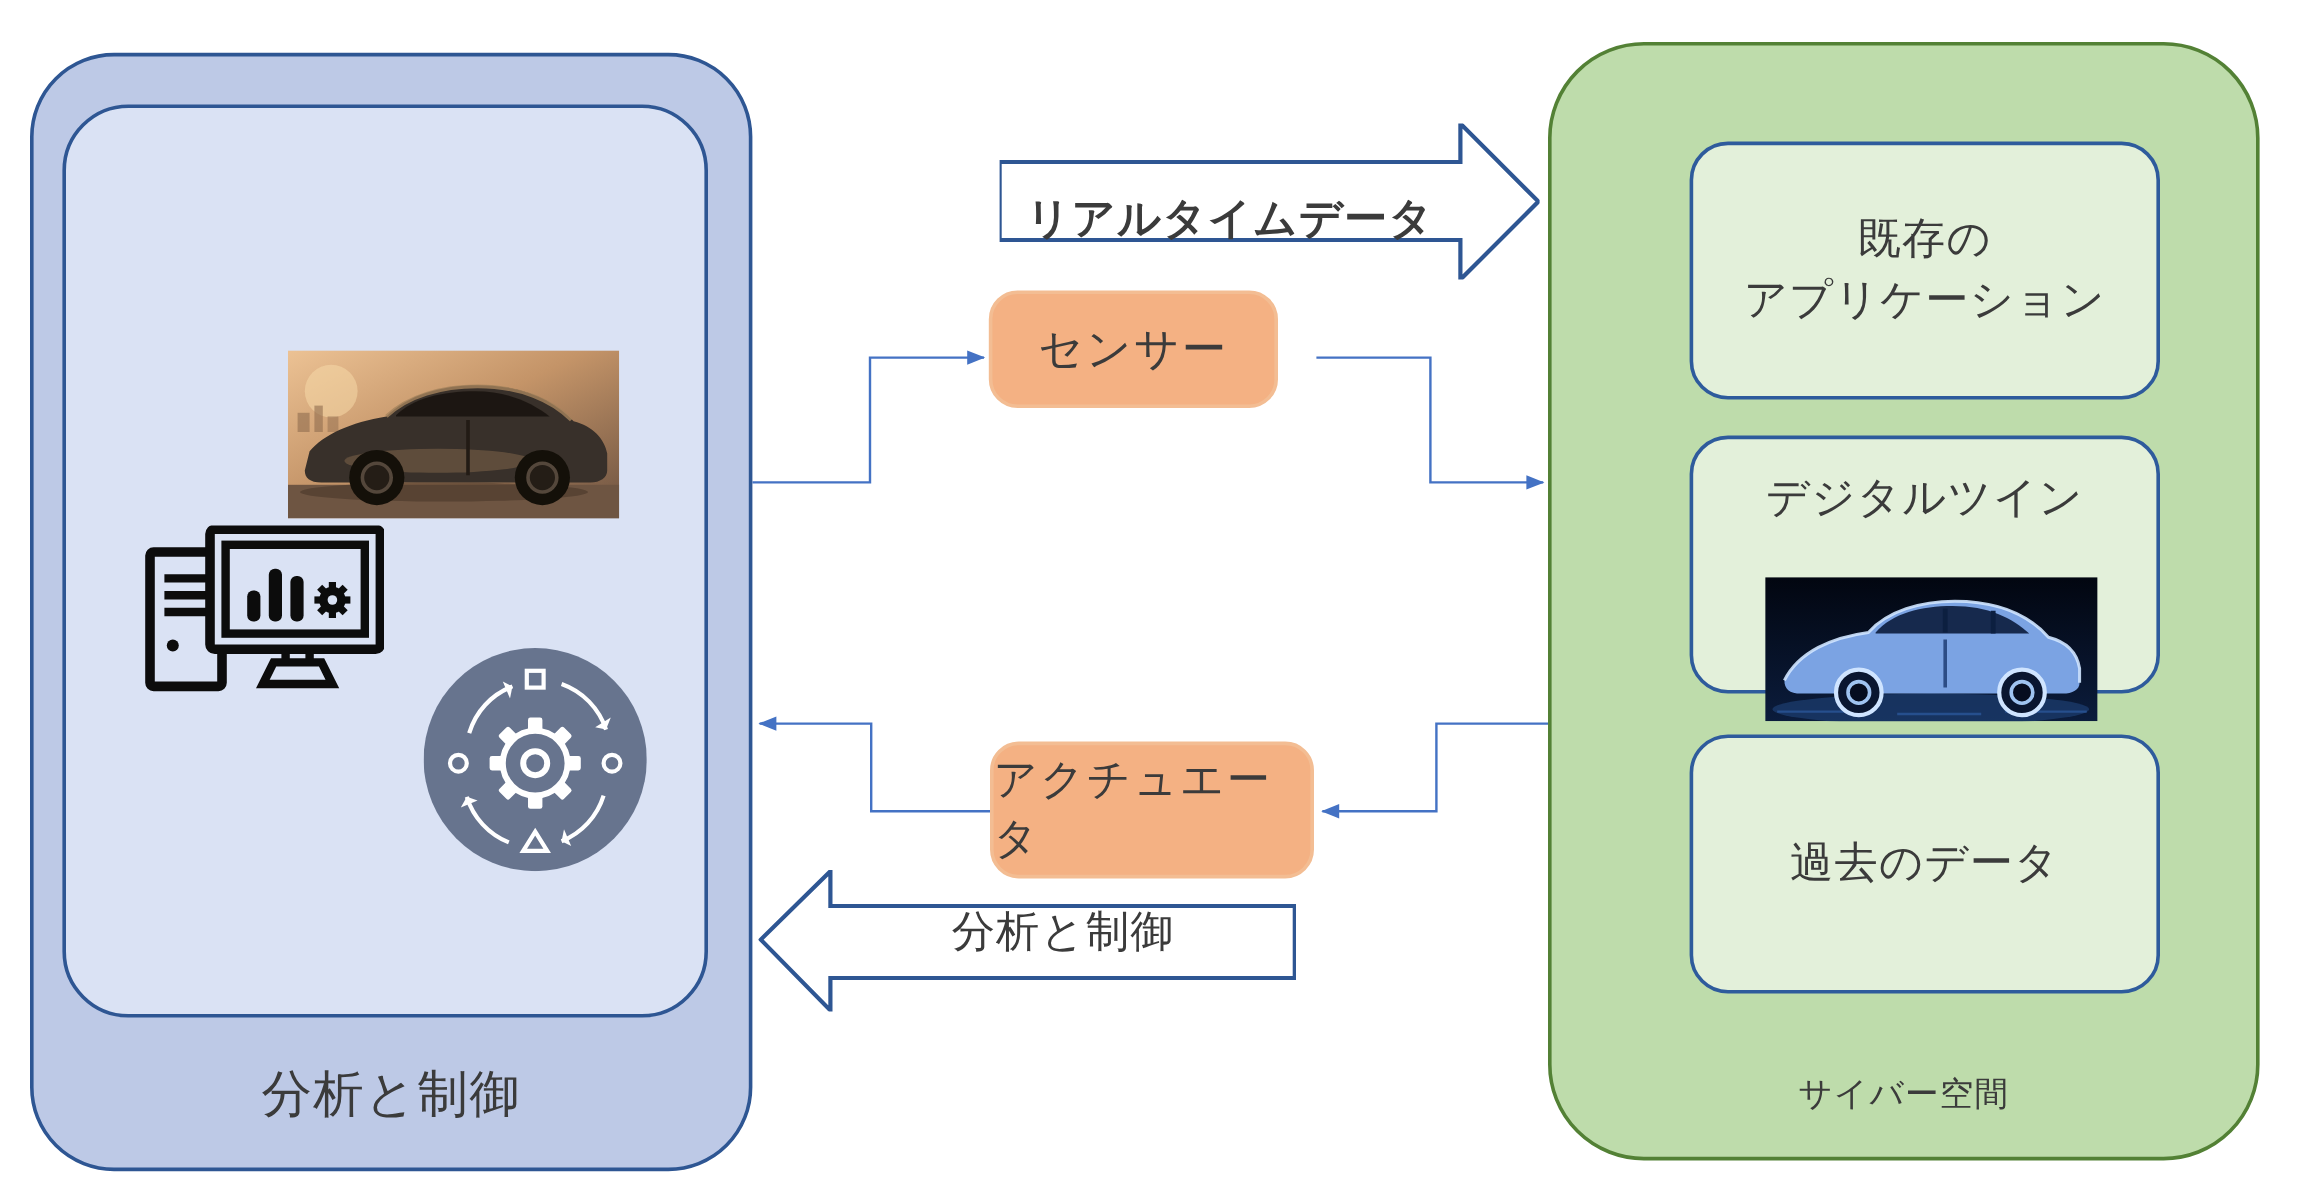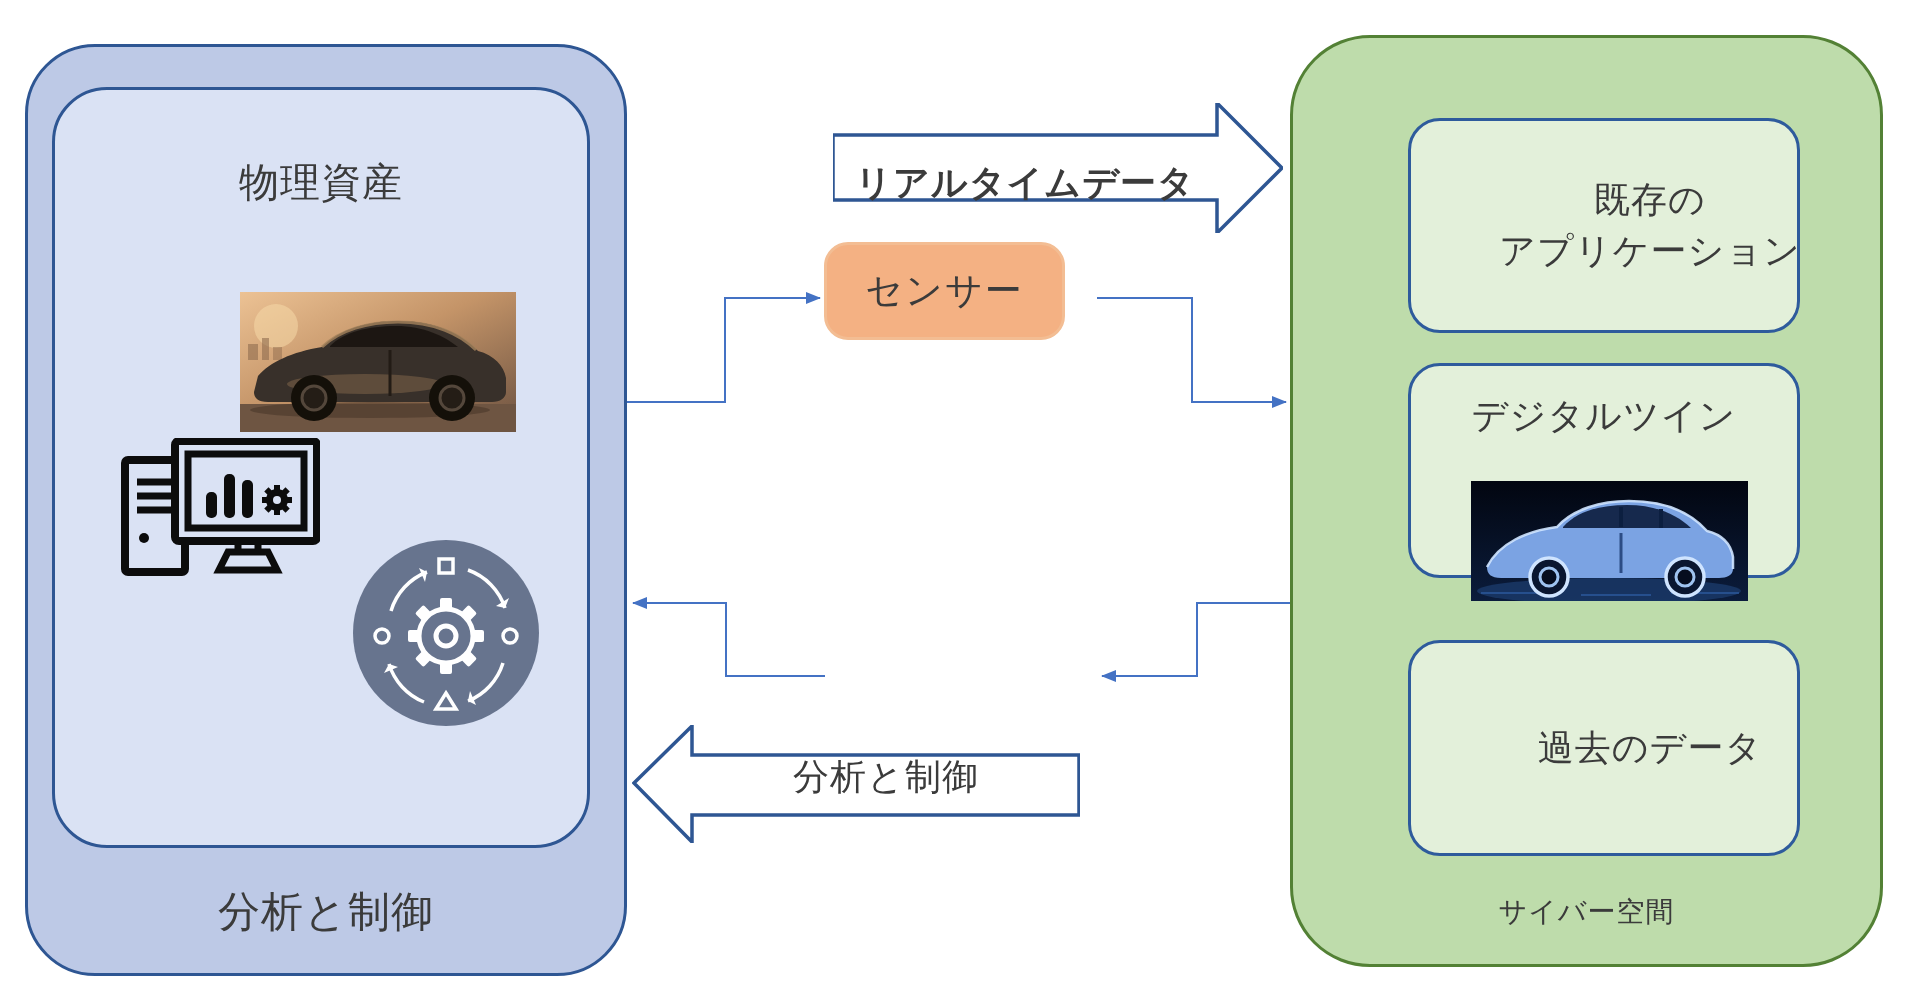--- a/index.html
+++ b/index.html
@@ -23,22 +23,22 @@
   .computer-icon{left:120px;top:438px;width:200px;height:140px;}
   .gear-cycle-icon{left:353px;top:540px;width:186px;height:186px;}
 
   
   .cyber-outer{left:1290px;top:35px;width:593px;height:932px;border-radius:80px;
                background:#bedcab;border:3px solid #538135;}
   .cyber-box{left:1408px;width:392px;height:215px;border-radius:32px;
              background:#e3f0da;border:3px solid #2e5b9c;}
   .cyber-box-1{top:118px;}
   .cyber-box-2{top:363px;}
-  .cyber-box-3{top:640px;height:216px;}
-  .cyber-box-label{width:100%;height:100%;font-size:36px;padding-left:46px;}
+  .cyber-box-3{top:612px;height:216px;}
+  .cyber-box-label{width:100%;height:100%;font-size:36px;}
   .dt-label{left:0;top:22px;width:100%;height:56px;font-size:36px;}
   .dt-car{left:60px;top:115px;width:277px;height:120px;}
   .cyber-space-label{left:1290px;top:882px;width:593px;height:60px;font-size:28px;}
 
   
   .node{background:#f4b183;border:3px solid #f3bd93;border-radius:24px;
         display:flex;align-items:center;justify-content:center;
         font-size:37px;font-weight:500;color:#3b3b3b;letter-spacing:2px;}
   .sensor-node{left:824px;top:242px;width:241px;height:98px;}
   .actuator-node{left:825px;top:618px;width:270px;height:114px;font-size:36px;}
@@ -52,21 +52,20 @@
   .connector-layer{left:0;top:0;width:1920px;height:1001px;pointer-events:none;}
 </style>
 </head>
 <body>
 
 <div id="canvas">
 
   <div class="abs phys-outer"></div>
   <div class="abs phys-inner"></div>
 
-  <div class="abs label phys-asset-label">物理資産</div>
 
   <div class="abs car-photo">
     <svg width="276" height="140" viewBox="0 0 276 140">
       <defs>
         <linearGradient id="sky" x1="0" y1="0" x2="1" y2="1">
           <stop offset="0" stop-color="#ecc294"></stop>
           <stop offset="0.45" stop-color="#c49468"></stop>
           <stop offset="1" stop-color="#6b5140"></stop>
         </linearGradient>
       </defs>
@@ -209,20 +208,23 @@
   <div class="abs block-arrow-left">
     <svg width="448" height="118" viewBox="0 0 448 118">
       <polygon points="447,30 60,30 60,1 2,58 60,117 60,90 447,90" fill="#ffffff" stroke="#2e5693" stroke-width="3.5"></polygon>
     </svg>
   </div>
   <div class="abs label block-arrow-left-label">分析と制御</div>
 
   <div class="abs node sensor-node">
     <span>センサー</span>
   </div>
+  <div class="abs node actuator-node">
+    <span>アクチュエータ</span>
+  </div>
 
   <svg class="abs connector-layer" width="1920" height="1001" viewBox="0 0 1920 1001">
     <defs>
       <marker id="mArr" markerWidth="18" markerHeight="14" refX="15" refY="7" orient="auto" markerUnits="userSpaceOnUse">
         <path d="M1,1 L16,7 L1,13 Z" fill="#4472c4"></path>
       </marker>
     </defs>
     <g stroke="#4472c4" stroke-width="2" fill="none">
       <path d="M627,402 H725 V298 H820" marker-end="url(#mArr)"></path>
       <path d="M1097,298 H1192 V402 H1286" marker-end="url(#mArr)"></path>

